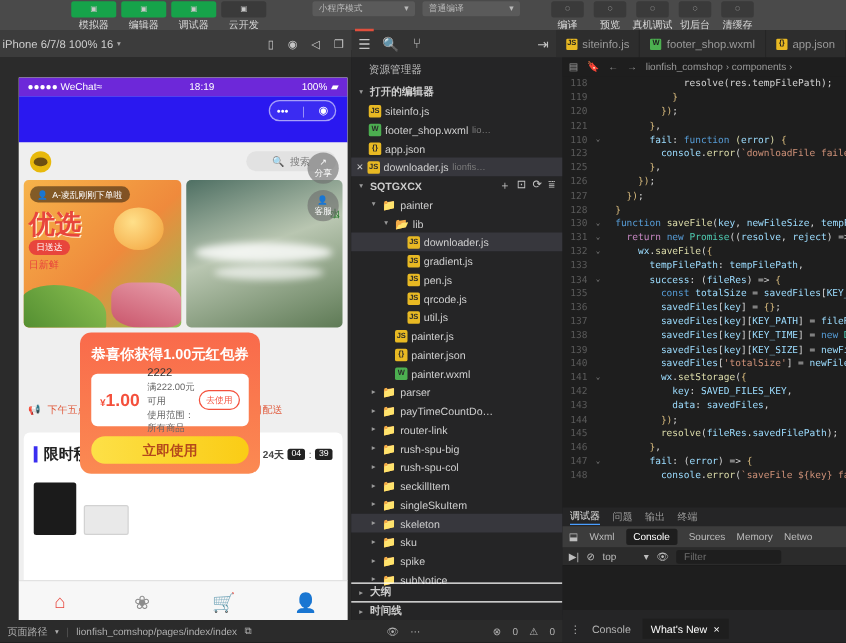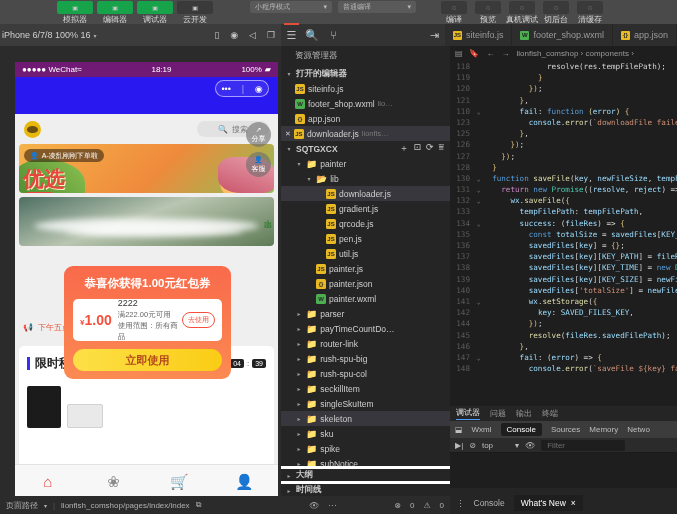--- a/index.html
+++ b/index.html
@@ -39,36 +39,36 @@
   
   .etab{ height:22px; display:flex; align-items:center; gap:4px; padding:0 8px;
     font-size:9px; color:#9a9a9a; background:#2d2d2d; border-right:1px solid #252525;}
   .tag{ width:9px;height:9px;border-radius:1px; font-size:6px; display:flex; align-items:center;
     justify-content:center; color:#1e1e1e; font-weight:bold;}
 
   
   .sim{ position:absolute; left:0; top:46px; width:281px; height:450px; background:#2b2b2b;}
   .phone{ position:absolute; left:15px; top:16px; width:263px; height:436px; background:#f2f2f2;
     overflow:hidden; }
-  .ph-status{ height:15px; background:#701a75; color:#fff; display:flex; align-items:center;
+  .ph-status{ height:15px; background:#6d28d9; color:#fff; display:flex; align-items:center;
     padding:0 7px; font-size:8px;text-align:center; }
   .ph-status .mid{ margin:0 auto; }
   .ph-caps{ position:absolute; right:9px; top:18px; width:54px; height:17px; border-radius:9px;
     background:#3b2cf2; border:1px solid rgba(255,255,255,.55); display:flex; align-items:center;
     justify-content:space-around; color:#fff; font-size:9px; }
   .ph-blue{ height:37px; background:#2a18f0; }
   .ph-body{ position:relative; background:#efefef; height:384px; overflow:hidden;}
   .ph-head{ height:30px; display:flex; align-items:center; padding:0 9px; }
   .avatar{ width:17px;height:17px;border-radius:50%;background:#e8b90c; position:relative;}
   .avatar::after{content:"";position:absolute;left:3px;top:5px;width:11px;height:7px;
     background:#6b4f12;border-radius:50% 50% 45% 45%;}
   .search{ margin-left:auto; width:72px; height:16px; border-radius:8px; background:#e2e2e2;
     display:flex; align-items:center; justify-content:center; gap:4px; font-size:8px; color:#7a7a7a;}
 
-  .banners{ display:flex; height:102px; padding:0 4px; gap:4px;flex-direction:column;}
+  .banners{ display:flex; height:118px; padding:0 4px; gap:4px;}
   .bn{ flex:1; border-radius:4px; position:relative; overflow:hidden;}
   .bn1{ background:linear-gradient(135deg,#f6b34a,#ef8a3c 55%,#8fbf55); }
   .bn2{ background:linear-gradient(160deg,#4e6f63,#b9c6b1 45%,#5e7a55);}
   .pill{ position:absolute; left:5px; top:5px; height:13px; border-radius:7px;
     background:rgba(60,40,20,.62); color:#fff; font-size:7px; display:flex; align-items:center;
     padding:0 6px; white-space:nowrap;}
   .youxuan{ position:absolute; left:4px; top:21px; font-size:21px; color:#e8453c; font-weight:bold;
     text-shadow:1px 1px 0 #fff2d0;}
   .tagred{ position:absolute; left:4px; top:48px; background:#e8453c; color:#fff; font-size:7px;
     padding:1px 6px; border-radius:7px;}
@@ -103,21 +103,21 @@
 
   
   .fbtn{ position:absolute; right:7px; width:25px; height:25px; border-radius:50%;
     background:rgba(110,110,110,.62); color:#fff; font-size:7px; display:flex;
     flex-direction:column; align-items:center; justify-content:center; }
   .closebtn{ position:absolute; left:123px; top:296px; width:23px; height:23px; border-radius:50%;
     border:2px solid #fff; color:#fff; display:flex; align-items:center; justify-content:center;
     font-size:13px; }
 
   
-  .modal{ position:absolute; left:49px; top:152px; width:167px; height:113px;
+  .modal{ position:absolute; left:49px; top:152px; width:144px; height:113px;
     background:linear-gradient(180deg,#f96a4b,#fb8a52); border-radius:9px; padding:8px 9px;}
   .m-title{ color:#fff; font-size:11.5px; font-weight:bold; text-align:center; margin-top:2px;}
   .m-card{ margin-top:8px; background:#fff; border-radius:5px; height:42px; display:flex;
     align-items:center; padding:0 7px; }
   .m-amt{ color:#f4503c; font-weight:bold; font-size:14px; white-space:nowrap;}
   .m-amt small{ font-size:8px; }
   .m-info{ margin-left:6px; line-height:11px;}
   .m-info .a{ font-size:9px; color:#333;}
   .m-info .b{ font-size:7.5px; color:#666;}
   .m-use{ margin-left:auto; border:1px solid #f4503c; color:#f4503c; font-size:7px;
@@ -142,21 +142,21 @@
     color:#c5c5c5; font-size:9px;}
   .row{ height:15px; display:flex; align-items:center; font-size:8.5px; color:#cfcfcf; gap:3px;
     white-space:nowrap; }
   .row.sel{ background:#37373d; }
   .row .sub{ color:#7a7a7a; font-size:7.5px; }
   .arrow{ width:8px; text-align:center; color:#9a9a9a; font-size:6px; }
   .ficon{ width:10px; height:10px; border-radius:1.5px; display:flex; align-items:center;
     justify-content:center; font-size:6px; font-weight:bold; color:#2a2a2a; flex:none;}
   .fold{ color:#c5c5c5; font-size:9px; }
   .ex-bot{ position:absolute; left:0; right:0; bottom:0; }
-  .ex-bot .sec{ border-top:3px solid #ffffff; }
+  .ex-bot .sec{ border-top:1px solid #ffffff; }
 
   
   .editor{ position:absolute; left:450px; top:46px; width:227px; height:360px; background:#1e1e1e;}
   .crumb{ height:15px; display:flex; align-items:center; gap:7px; padding-left:5px;
     color:#9a9a9a; font-size:8px; background:#1e1e1e;}
   .code{ position:relative; height:345px; overflow:hidden; font-family:"DejaVu Sans Mono","Liberation Mono",monospace;
     font-size:7.6px; line-height:11.2px; white-space:pre; }
   .cl{ display:flex; height:11.2px; }
   .ln{ width:24px; text-align:right; padding-right:4px; color:#5a5a5a; flex:none;}
   .fd{ width:9px; color:#858585; flex:none; text-align:center; font-size:6px;}
@@ -441,26 +441,26 @@
           <span>downloader.js</span>
         </div>
         <div class="row " style="padding-left:34px">
     <span class="arrow"></span>
           <span class="ficon" style="background:#e8b923">JS</span>
           <span>gradient.js</span>
         </div>
         <div class="row " style="padding-left:34px">
     <span class="arrow"></span>
           <span class="ficon" style="background:#e8b923">JS</span>
-          <span>qrcode.js</span>
+          <span>pen.js</span>
         </div>
         <div class="row " style="padding-left:34px">
     <span class="arrow"></span>
           <span class="ficon" style="background:#e8b923">JS</span>
-          <span>pen.js</span>
+          <span>qrcode.js</span>
         </div>
         <div class="row " style="padding-left:34px">
     <span class="arrow"></span>
           <span class="ficon" style="background:#e8b923">JS</span>
           <span>util.js</span>
         </div>
         <div class="row " style="padding-left:24px">
     <span class="arrow"></span>
           <span class="ficon" style="background:#e8b923">JS</span>
           <span>painter.js</span>
@@ -614,20 +614,23 @@
    <span class="ct">          <span class="v">savedFiles</span>[<span class="v">key</span>][<span class="v">KEY_SIZE</span>] = <span class="v">newFil</span></span></div><div class="cl">
    <span class="ln">140</span>
    <span class="fd"></span>
    <span class="ct">          <span class="v">savedFiles</span>[<span class="s">'totalSize'</span>] = <span class="v">newFileS</span></span></div><div class="cl">
    <span class="ln">141</span>
    <span class="fd">⌄</span>
    <span class="ct">          <span class="v">wx</span>.<span class="f">setStorage</span>(<span class="y">{</span></span></div><div class="cl">
    <span class="ln">142</span>
    <span class="fd"></span>
    <span class="ct">            <span class="v">key</span>: <span class="v">SAVED_FILES_KEY</span>,</span></div><div class="cl">
+   <span class="ln">143</span>
+   <span class="fd"></span>
+   <span class="ct">            <span class="v">data</span>: <span class="v">savedFiles</span>,</span></div><div class="cl">
    <span class="ln">144</span>
    <span class="fd"></span>
    <span class="ct">          <span class="y">})</span>;</span></div><div class="cl">
    <span class="ln">145</span>
    <span class="fd"></span>
    <span class="ct">          <span class="f">resolve</span>(<span class="v">fileRes</span>.<span class="v">savedFilePath</span>);</span></div><div class="cl">
    <span class="ln">146</span>
    <span class="fd"></span>
    <span class="ct">        <span class="y">}</span>,</span></div><div class="cl">
    <span class="ln">147</span>

